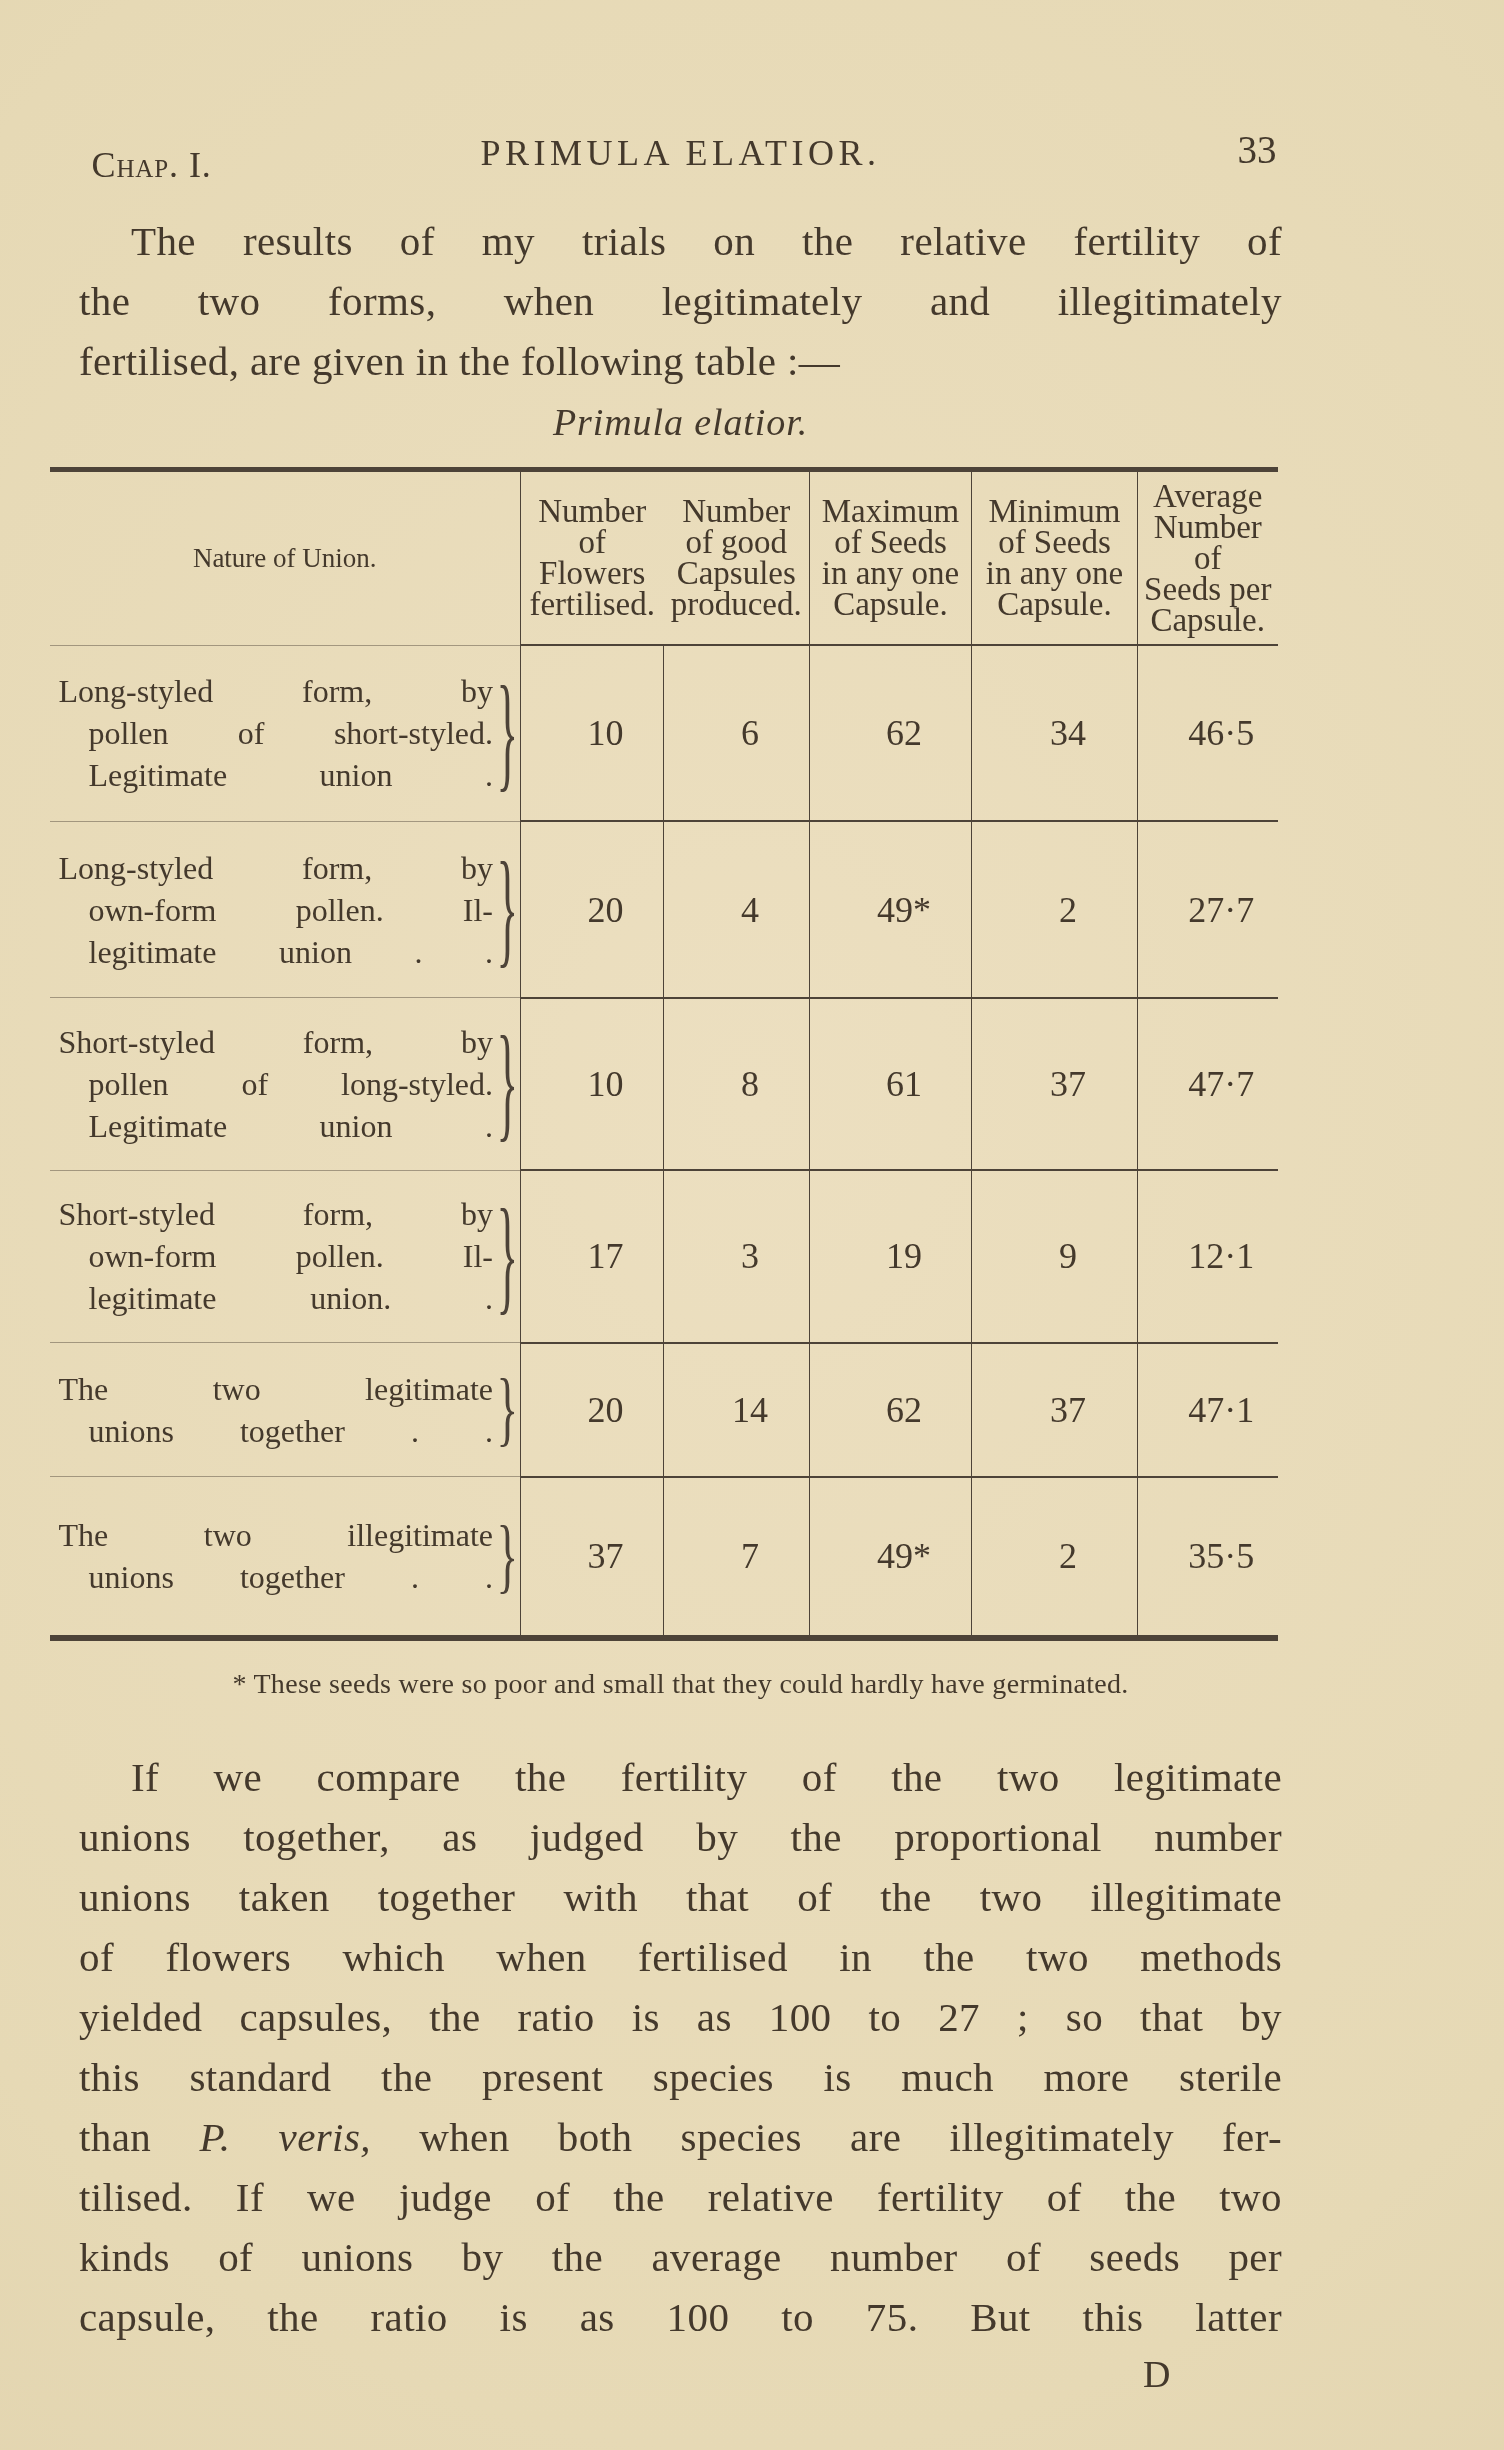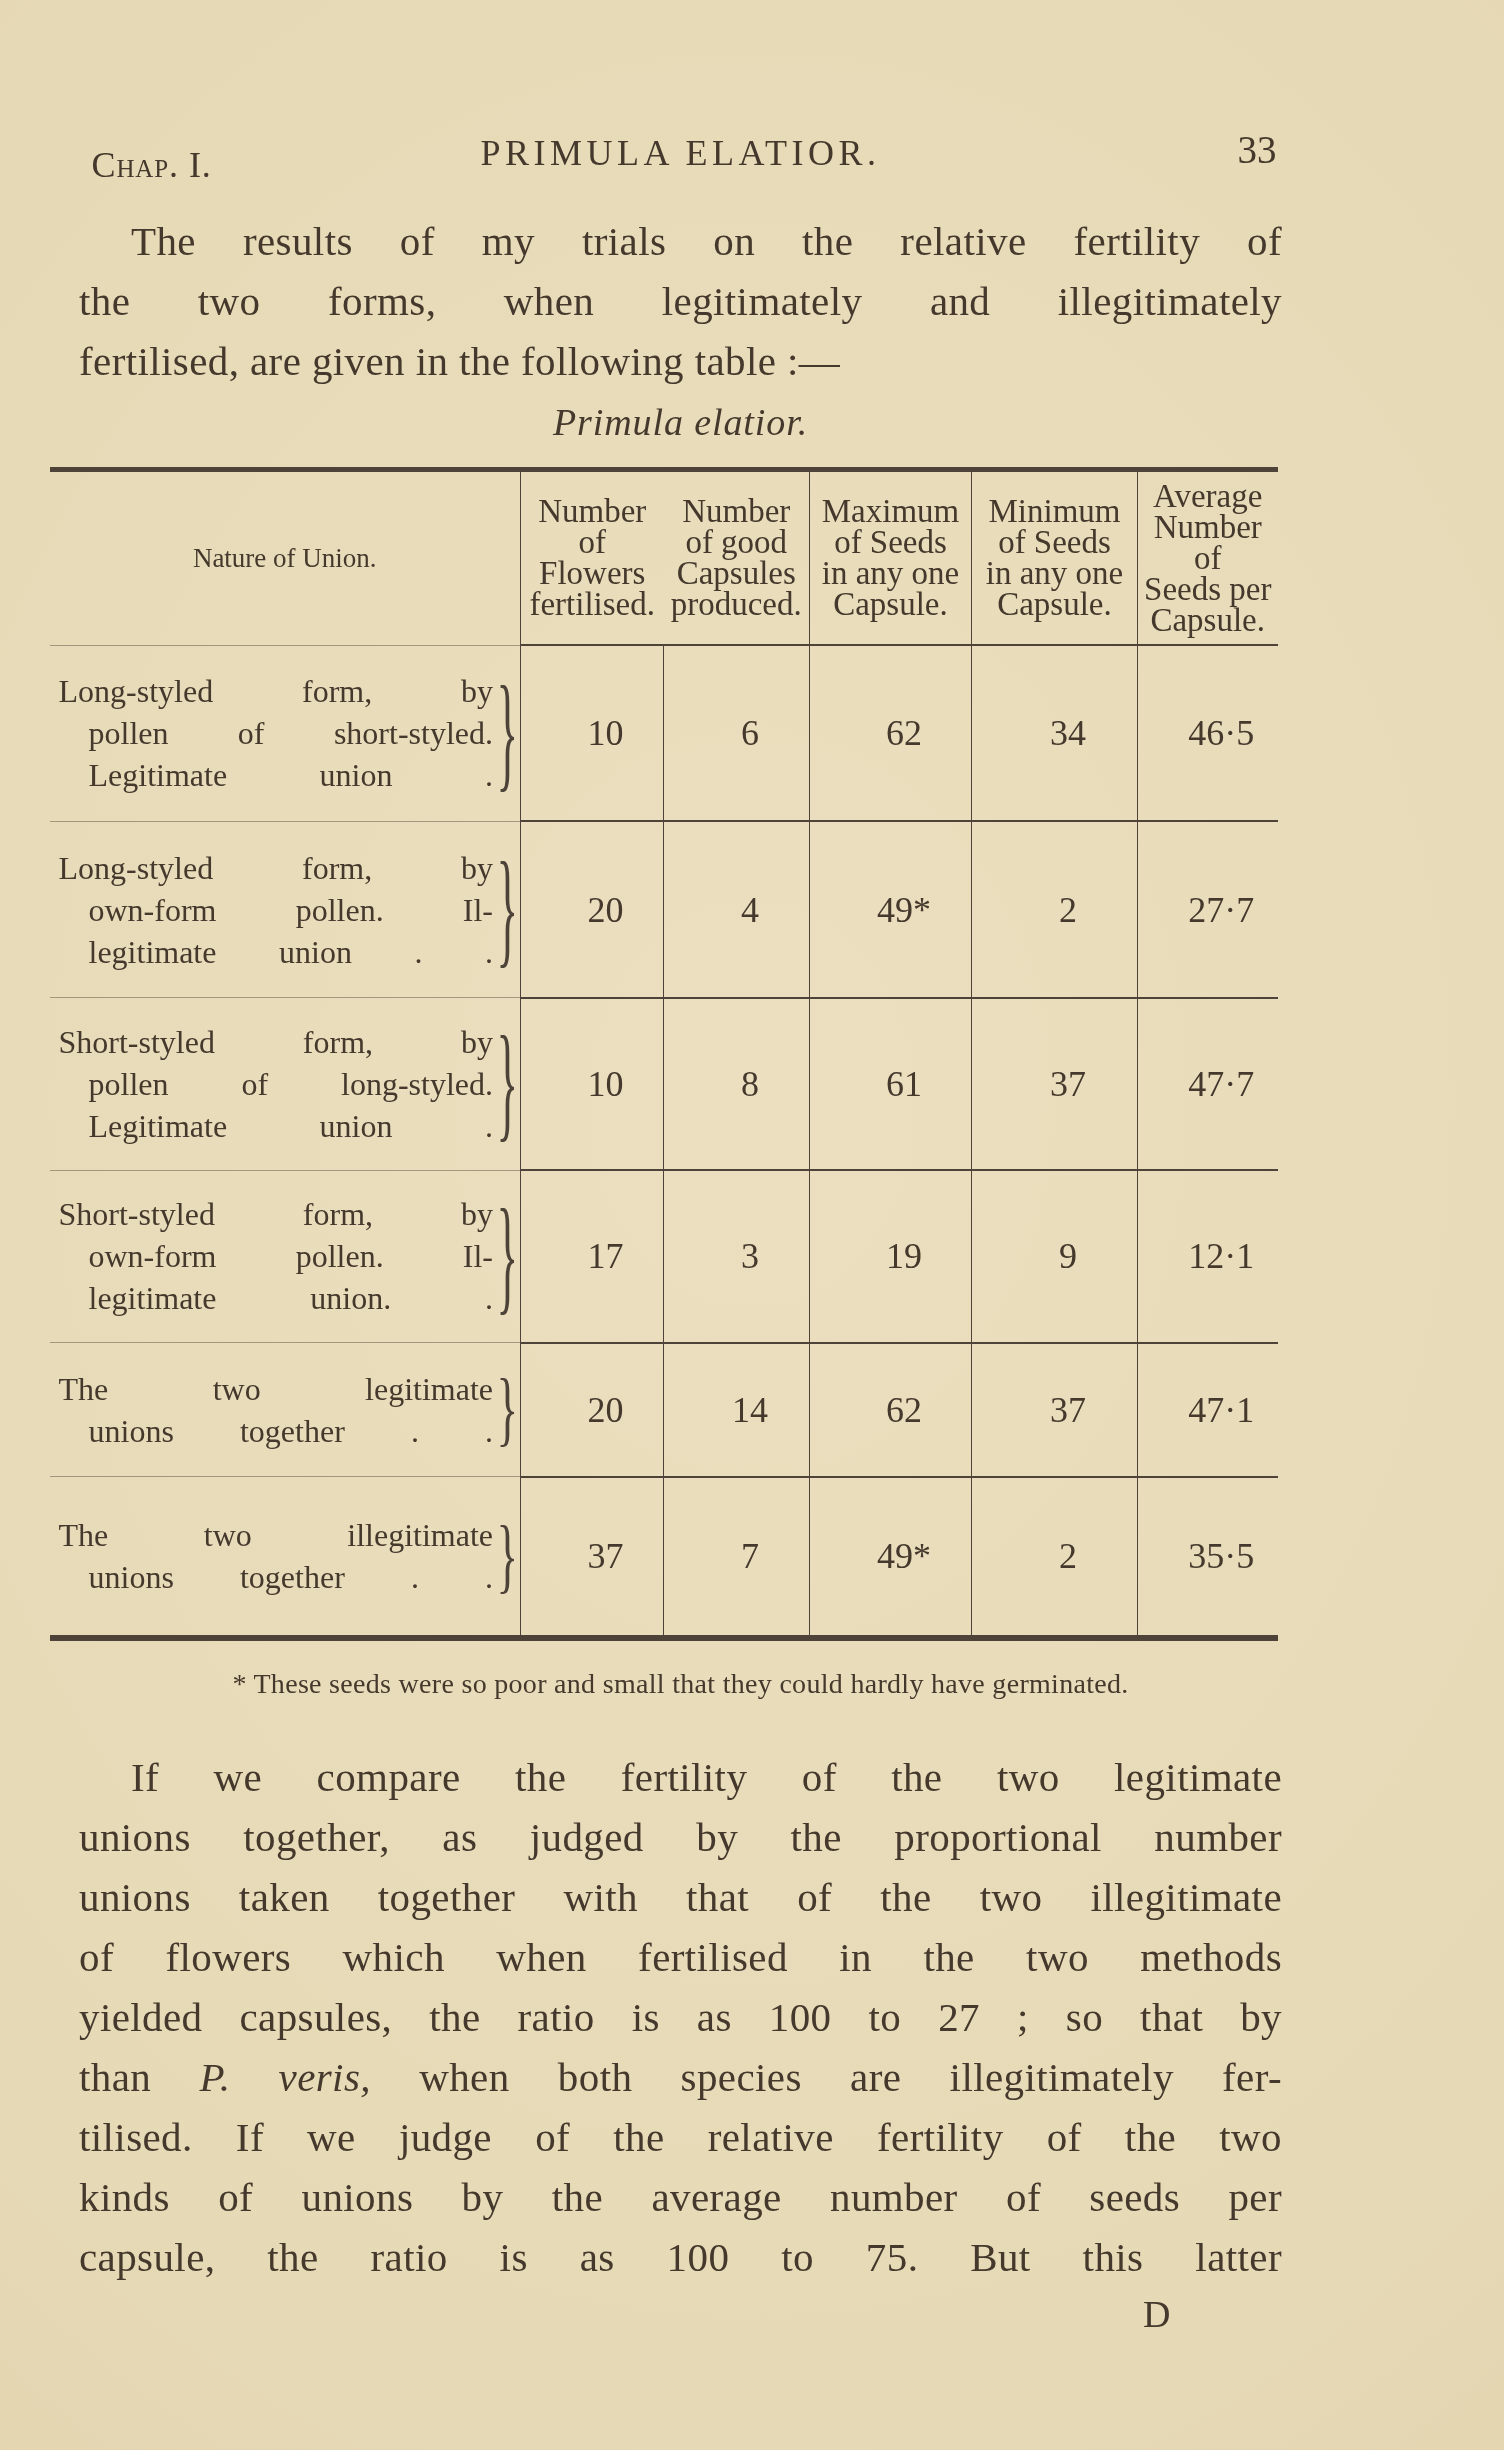--- a/index.html
+++ b/index.html
@@ -230,20 +230,21 @@
     </table>
 
     <div class="footnote">*  These seeds were so poor and small that they could hardly have germinated.</div>
 
     <div class="para2 bodytext">
       <div class="line jlast indent">If we compare the fertility of the two legitimate</div>
       <div class="line jlast">unions together, as judged by the proportional number</div>
       <div class="line jlast">unions taken together with that of the two illegitimate</div>
       <div class="line jlast">of flowers which when fertilised in the two methods</div>
       <div class="line jlast">yielded capsules, the ratio is as 100 to 27 ; so that by</div>
+      <div class="line jlast">this standard the present species is much more sterile</div>
       <div class="line jlast"><span>than </span><span class="it">P. veris,</span><span> when both species are illegitimately fer-</span></div>
       <div class="line jlast">tilised.  If we judge of the relative fertility of the two</div>
       <div class="line jlast">kinds of unions by the average number of seeds per</div>
       <div class="line jlast">capsule, the ratio is as 100 to 75.  But this latter</div>
     </div>
 
     <div class="sig">D</div>
 
   </div>
 </div>

